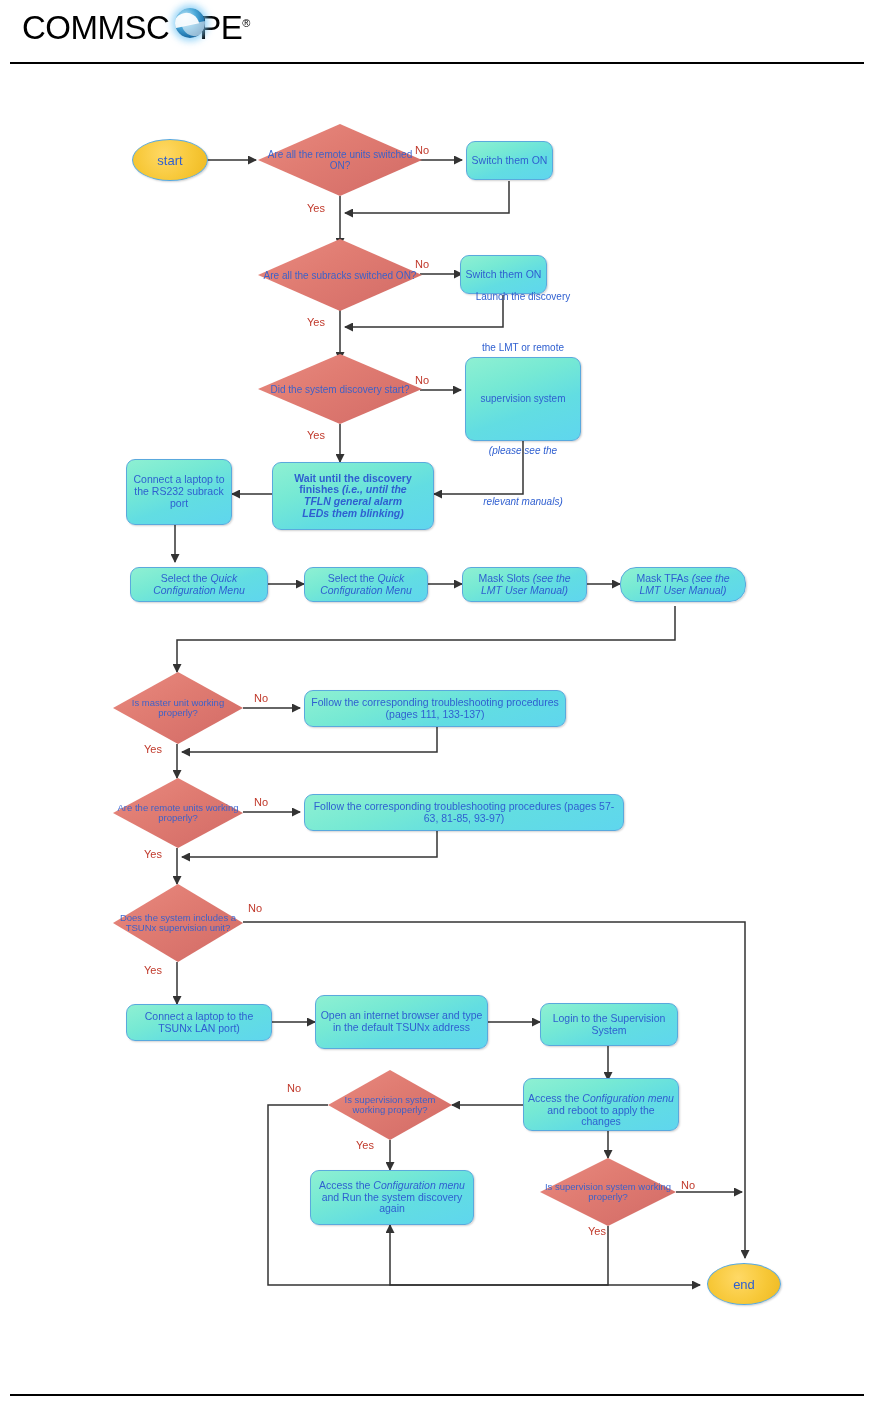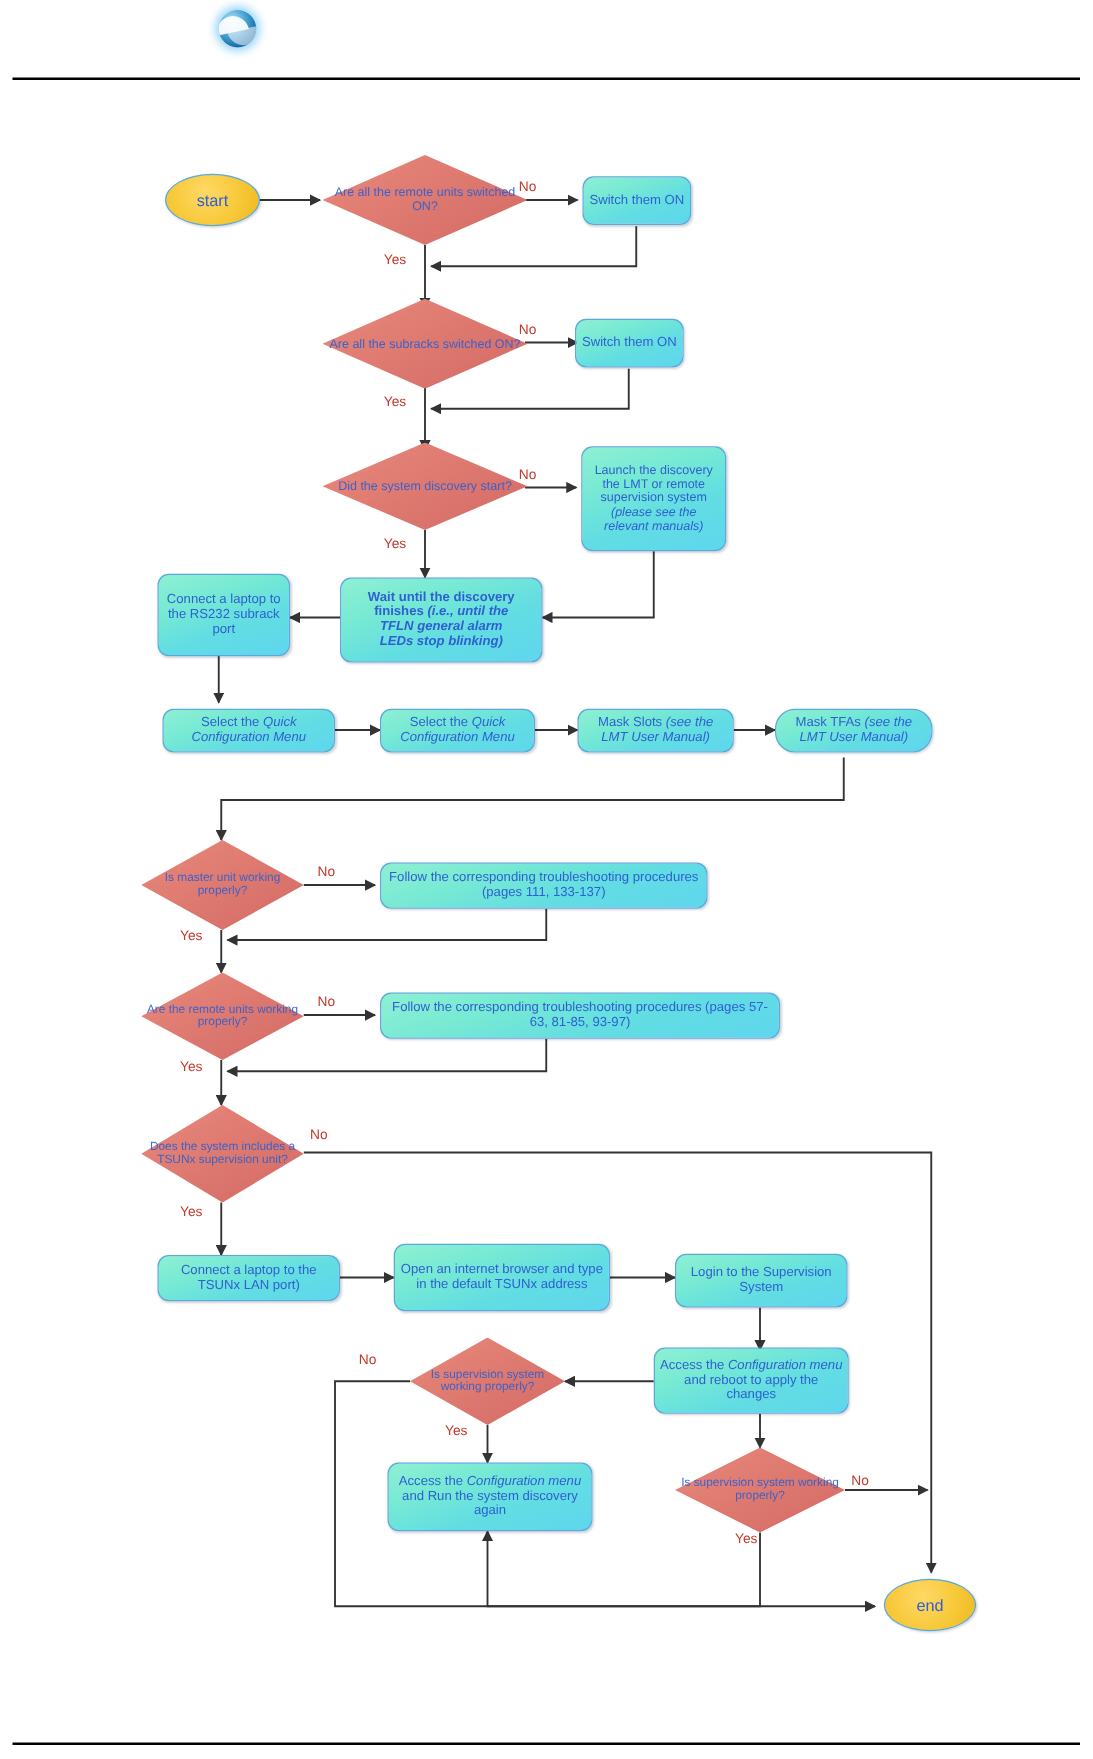--- a/index.html
+++ b/index.html
@@ -66,20 +66,23 @@
   .lbl{
     position:absolute;color:#c0392b;font-size:11px;line-height:1;
     font-family:"Liberation Sans",sans-serif;
   }
   #edges{position:absolute;left:0;top:0;width:874px;height:1407px;}
 </style>
 </head>
 <body>
 
 <div id="header">
+  <div id="logo">
+    <span id="logo-text"><span>COMMSC</span><span style="padding-left:30px"></span><span>PE</span><span id="logo-reg">®</span></span>
+  </div>
   <div id="logo-globe"></div>
   <div id="header-rule"></div>
 </div>
 <div id="footer-rule"></div>
 
 <svg id="edges" viewBox="0 0 874 1407">
   <defs>
     <marker id="ah" markerWidth="9" markerHeight="9" refX="8" refY="4.5" orient="auto" markerUnits="userSpaceOnUse">
       <path d="M0,0 L9,4.5 L0,9 z" fill="#333"></path>
     </marker>
@@ -180,33 +183,33 @@
   <span>Switch them ON</span>
 </div>
 
 <div class="node dec" style="left:258px;top:354px;width:164px;height:70px;">
   <div class="dshape"></div>
   <div class="dtext" style="font-size:10px;">Did the system discovery start?</div>
 </div>
 <div class="lbl" style="left:415px;top:375px;">No</div>
 <div class="lbl" style="left:307px;top:430px;">Yes</div>
 
-<div class="node proc" style="left:465px;top:357px;width:116px;height:84px;font-size:10px;flex-direction:column;">
+<div class="node proc" style="left:465px;top:357px;width:116px;height:84px;font-size:10px;flex-direction:column;gap:40px;">
   <span>Launch the discovery</span>
   <span>the LMT or remote</span>
   <span>supervision system</span>
   <span class="it">(please see the</span>
   <span class="it">relevant manuals)</span>
 </div>
 
 <div class="node proc" style="left:272px;top:462px;width:162px;height:68px;font-size:10.5px;flex-direction:column;font-weight:bold;">
   <span>Wait until the discovery</span>
   <span><span>finishes </span><span class="it">(i.e., until the</span></span>
   <span class="it">TFLN general alarm</span>
-  <span class="it">LEDs stop blinking)</span>
+  <span class="it">LEDs them blinking)</span>
 </div>
 
 <div class="node proc" style="left:126px;top:459px;width:106px;height:66px;font-size:10.5px;">
   <span>Connect a laptop to the RS232 subrack port</span>
 </div>
 
 <div class="node proc" style="left:130px;top:567px;width:138px;height:35px;font-size:10.5px;">
   <span><span>Select the </span><span class="it">Quick Configuration Menu</span></span>
 </div>
 
@@ -256,21 +259,21 @@
 </div>
 
 <div class="node proc" style="left:315px;top:995px;width:173px;height:54px;font-size:10.5px;">
   <span>Open an internet browser and type in the default TSUNx address</span>
 </div>
 
 <div class="node proc" style="left:540px;top:1003px;width:138px;height:43px;font-size:10.5px;">
   <span>Login to the Supervision System</span>
 </div>
 
-<div class="node proc" style="left:523px;top:1078px;width:156px;height:53px;font-size:10.5px;">
+<div class="node proc" style="left:523px;top:1078px;width:156px;height:53px;font-size:10.5px;align-items:flex-end;">
   <span><span>Access the </span><span class="it">Configuration menu</span><span> and reboot to apply the changes</span></span>
 </div>
 
 <div class="node dec" style="left:328px;top:1070px;width:124px;height:70px;">
   <div class="dshape"></div>
   <div class="dtext" style="font-size:9.5px;">Is supervision system working properly?</div>
 </div>
 <div class="lbl" style="left:287px;top:1083px;">No</div>
 <div class="lbl" style="left:356px;top:1140px;">Yes</div>
 

